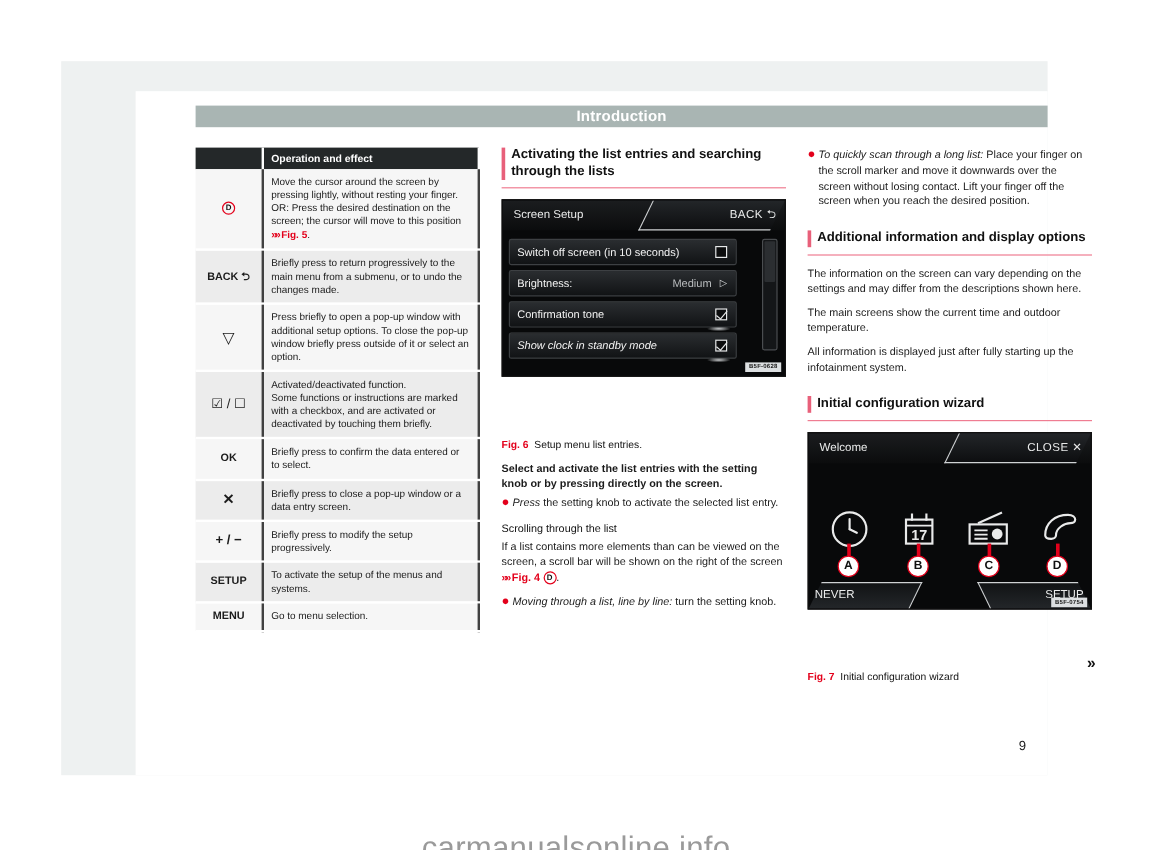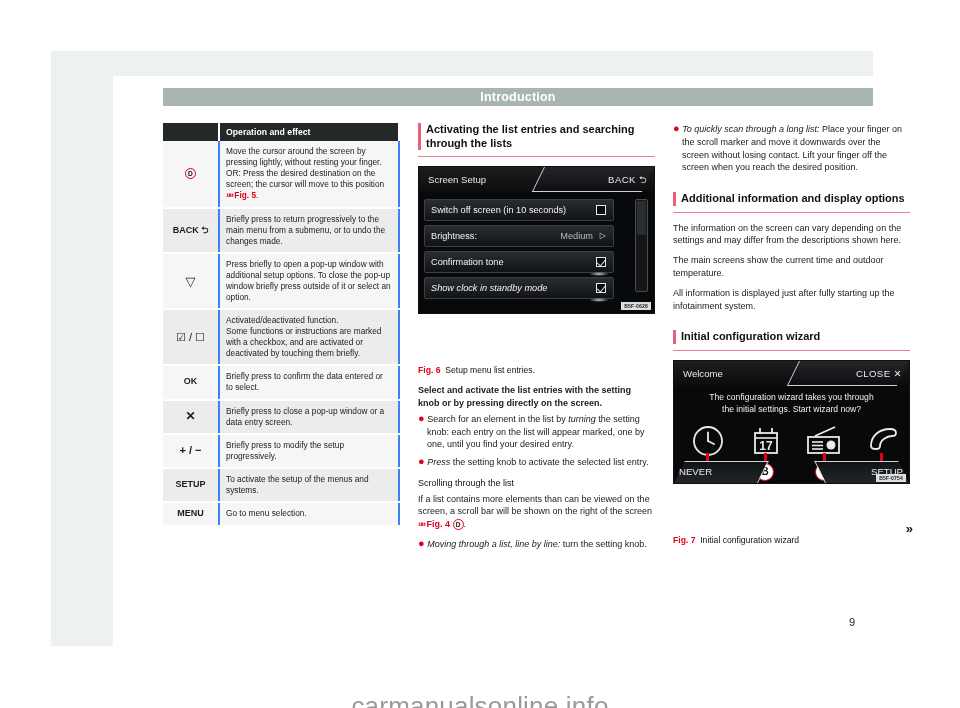--- a/index.html
+++ b/index.html
@@ -62,21 +62,21 @@
     vertical-align: middle;
     border-right: 2px solid #ffffff;
   }
   table.ops th.k { width: 56px; }
   table.ops td {
     font-size: 8.3px;
     line-height: 1.33;
     color: #1b1b1b;
     padding: 5px 6px 5px 6px;
     vertical-align: top;
-    border-right: 2px solid #3b82f6;
+    border-right: 2px solid #404040;
     border-bottom: 2px solid #ffffff;
   }
   table.ops td.k {
     width: 56px;
     text-align: center;
     vertical-align: middle;
     font-weight: bold;
     font-size: 9px;
     white-space: nowrap;
   }
@@ -365,24 +365,20 @@
           <div class="fignum">B5F-0628</div>
         </div>
         <div class="fig-cap">
           <span class="fl">Fig. 6</span>
           &nbsp;<span>Setup menu list entries.</span>
         </div>
       </div>
 
       <p class="body tight" style="font-weight:bold;">Select and activate the list entries with the setting knob or by pressing directly on the screen.</p>
 
-      <p class="bullet">
-        <span class="bdot">●</span>
-        <span>Search for an element in the list by </span><span class="it">turning</span><span> the setting knob: each entry on the list will appear marked, one by one, until you find your desired entry.</span>
-      </p>
 
       <p class="bullet">
         <span class="bdot">●</span>
         <span class="it">Press</span><span> the setting knob to activate the selected list entry.</span>
       </p>
 
       <h3 class="sub">Scrolling through the list</h3>
 
       <p class="body">
         <span>If a list contains more elements than can be viewed on the screen, a scroll bar will be shown on the right of the screen </span><span class="chev">»»</span> <span class="red">Fig. 4</span>
@@ -408,31 +404,27 @@
 
       <p class="body">The information on the screen can vary depending on the settings and may differ from the descriptions shown here.</p>
       <p class="body">The main screens show the current time and outdoor temperature.</p>
       <p class="body">All information is displayed just after fully starting up the infotainment system.</p>
 
       <div class="sec-wrap" style="margin-top:18px;">
         <h2 class="sec">Initial configuration wizard</h2>
       </div>
 
       <div class="fig">
-        <div class="screen" style="height:124px;">
+        <div class="screen" style="height:148px;">
           <div class="scr-title">
             <span>Welcome</span>
             <div class="title-notch"></div>
             <span class="back"><span>CLOSE</span> <span>✕</span></span>
           </div>
 
-          <div class="wz-msg">
-            <div>The configuration wizard takes you through</div>
-            <div>the initial settings. Start wizard now?</div>
-          </div>
 
           <div class="wz-icons">
 
             <div class="wz-icon" style="left:14px;">
               <svg width="34" height="34" viewBox="0 0 34 34">
                 <circle cx="17" cy="17" r="14" fill="none" stroke="#e9eaea" stroke-width="1.8"></circle>
                 <line x1="17" y1="17" x2="17" y2="8.5" stroke="#e9eaea" stroke-width="1.8" stroke-linecap="round"></line>
                 <line x1="17" y1="17" x2="23" y2="20" stroke="#e9eaea" stroke-width="1.8" stroke-linecap="round"></line>
               </svg>
             </div>

